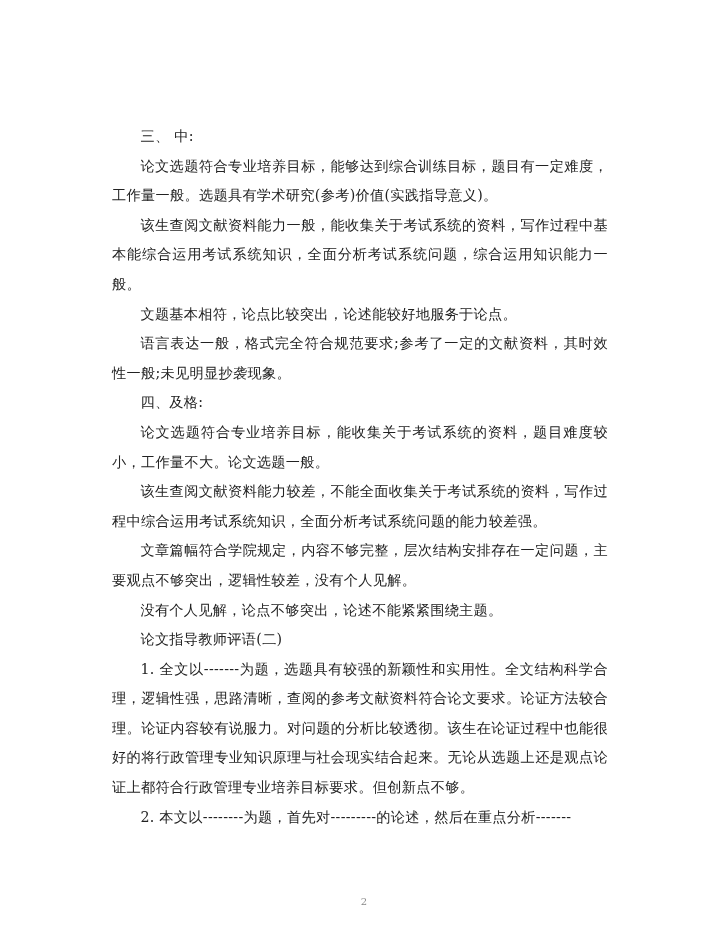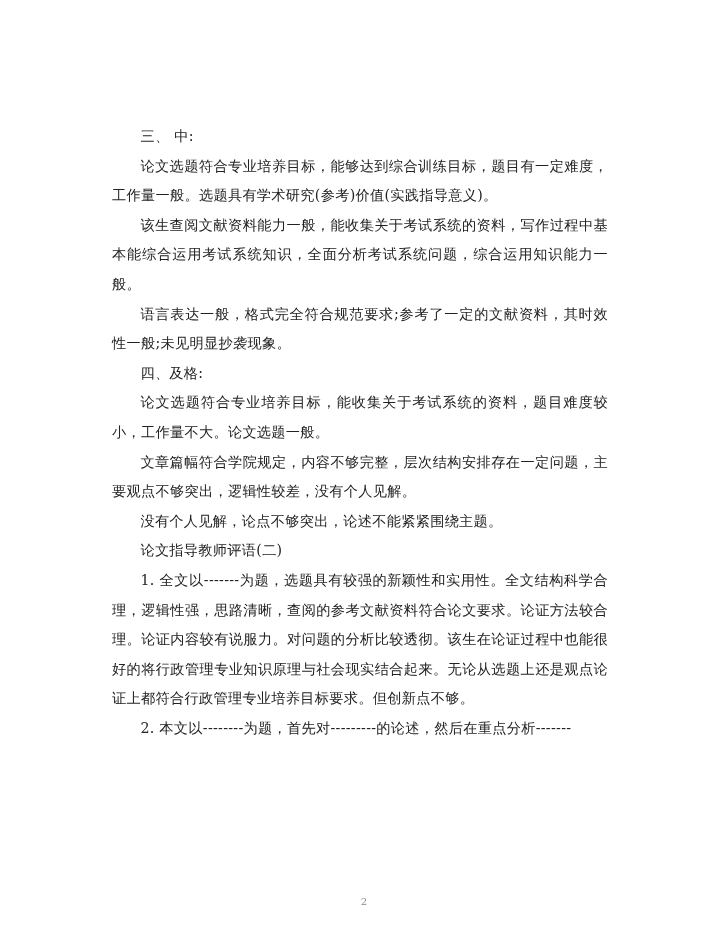--- a/index.html
+++ b/index.html
@@ -54,23 +54,25 @@
     }
   </style>
 </head>
 <body>
 
 <div class="page">
   <div class="content">
     <p class="para heading">三、 中:</p>
     <p class="para">论文选题符合专业培养目标，能够达到综合训练目标，题目有一定难度，工作量一般。选题具有学术研究(参考)价值(实践指导意义)。</p>
     <p class="para">该生查阅文献资料能力一般，能收集关于考试系统的资料，写作过程中基本能综合运用考试系统知识，全面分析考试系统问题，综合运用知识能力一般。</p>
+    <p class="para">文题基本相符，论点比较突出，论述能较好地服务于论点。</p>
     <p class="para">语言表达一般，格式完全符合规范要求;参考了一定的文献资料，其时效性一般;未见明显抄袭现象。</p>
     <p class="para heading">四、及格:</p>
     <p class="para">论文选题符合专业培养目标，能收集关于考试系统的资料，题目难度较小，工作量不大。论文选题一般。</p>
+    <p class="para">该生查阅文献资料能力较差，不能全面收集关于考试系统的资料，写作过程中综合运用考试系统知识，全面分析考试系统问题的能力较差强。</p>
     <p class="para">文章篇幅符合学院规定，内容不够完整，层次结构安排存在一定问题，主要观点不够突出，逻辑性较差，没有个人见解。</p>
     <p class="para">没有个人见解，论点不够突出，论述不能紧紧围绕主题。</p>
     <p class="para heading">论文指导教师评语(二)</p>
     <p class="para">1. 全文以-------为题，选题具有较强的新颖性和实用性。全文结构科学合理，逻辑性强，思路清晰，查阅的参考文献资料符合论文要求。论证方法较合理。论证内容较有说服力。对问题的分析比较透彻。该生在论证过程中也能很好的将行政管理专业知识原理与社会现实结合起来。无论从选题上还是观点论证上都符合行政管理专业培养目标要求。但创新点不够。</p>
     <p class="para">2. 本文以--------为题，首先对---------的论述，然后在重点分析-------</p>
   </div>
   <div class="page-number">2</div>
 </div>
 
 </body></html>

